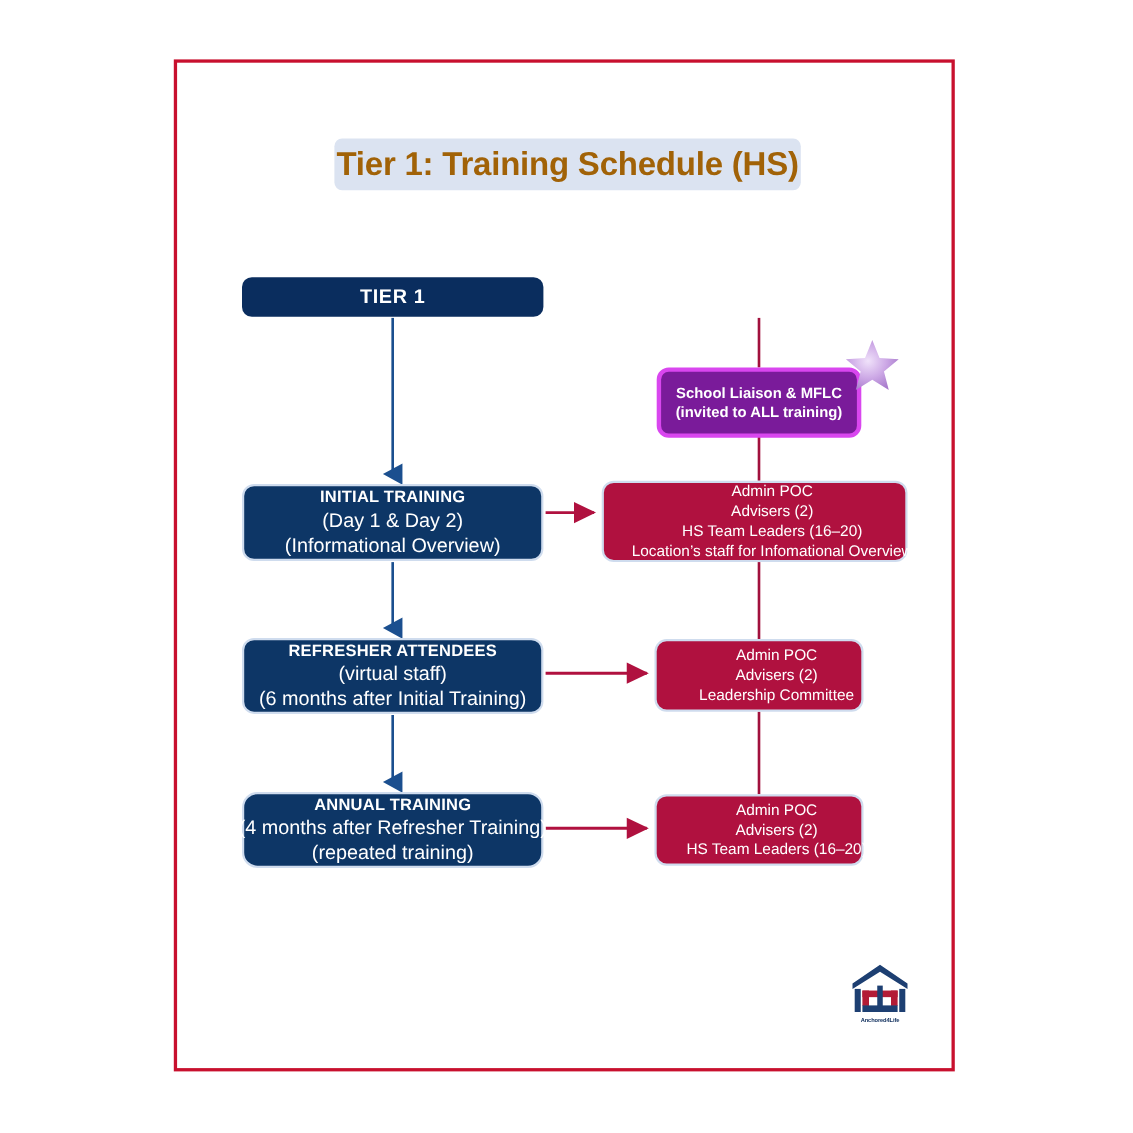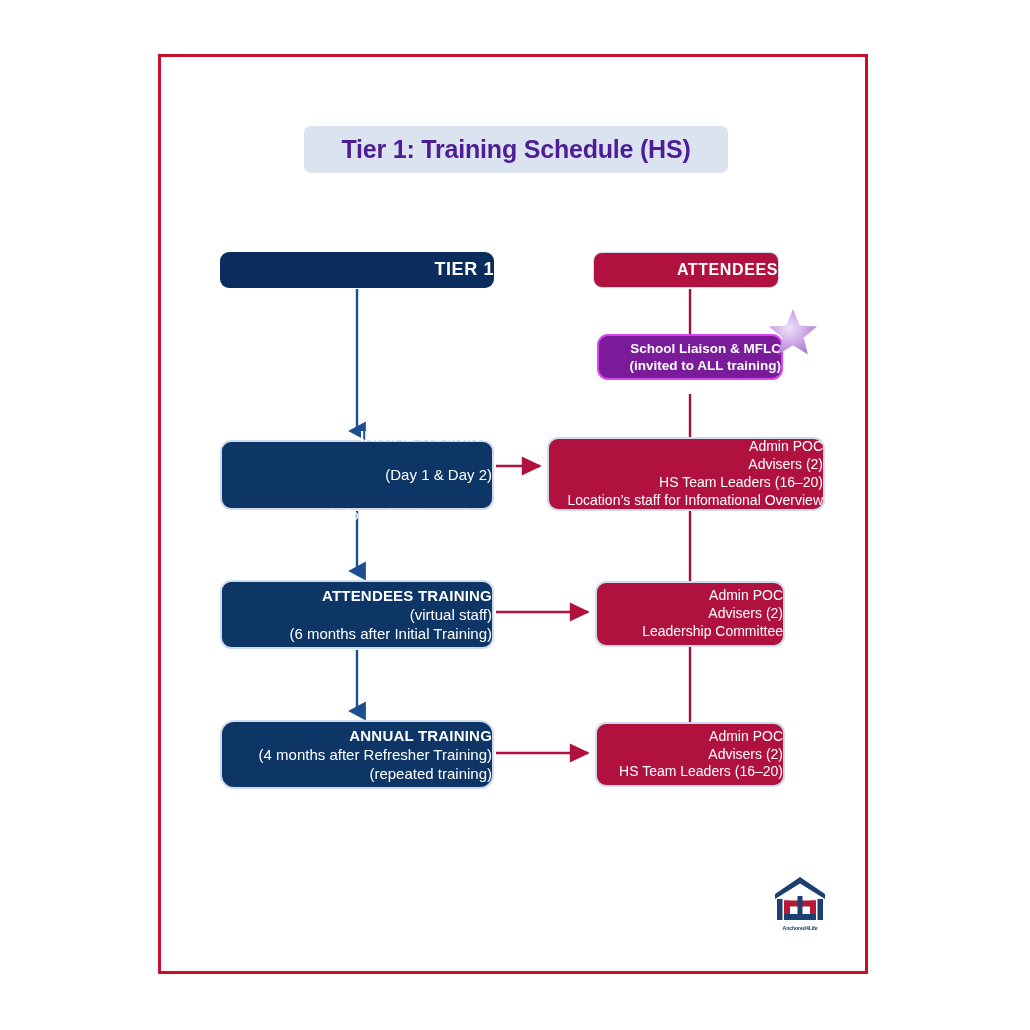--- a/index.html
+++ b/index.html
@@ -37,35 +37,35 @@
     top: 126px;
     width: 424px;
     height: 47px;
     background: #dbe3f1;
     border-radius: 7px;
     display: flex;
     align-items: center;
     justify-content: center;
   }
   #title-pill .title-text {
-    font-size: 25px;
+    font-size: 30px;
     font-weight: bold;
-    color: #4c1d95;
+    color: #a16207;
     letter-spacing: -0.2px;
     white-space: nowrap;
   }
 
   
   .node {
     position: absolute;
     box-sizing: border-box;
     border-radius: 11px;
     display: flex;
     flex-direction: column;
-    align-items: flex-end;
+    align-items: center;
     justify-content: center;
     color: #ffffff;
     text-align: center;
     z-index: 5;
   }
   .node .ln {
     display: block;
     line-height: 1.28;
     white-space: nowrap;
   }
@@ -96,47 +96,47 @@
   }
   #box-attendees .ln { font-size: 16px; font-weight: bold; letter-spacing: 0.6px; }
 
   
   .navy-box {
     background: #0d3666;
     border: 2px solid #cfdcee;
     left: 220px;
     width: 274px;
   }
-  .navy-box .ln { font-size: 15px; }
+  .navy-box .ln { font-size: 18px; }
   .navy-box .ln.hdr { font-size: 15px; }
 
-  #box-initial   { top: 440px; height: 70px; gap: 20px; }
+  #box-initial   { top: 440px; height: 70px; }
   #box-refresher { top: 580px; height: 69px; }
   #box-annual    { top: 720px; height: 69px; border-radius: 14px; }
 
   
   .red-box {
     background: #b0113f;
     border: 2px solid #cfdcee;
     padding-left: 32px;
   }
   .red-box .ln { font-size: 14px; }
 
   #box-att1 { left: 547px; top: 437px; width: 278px; height: 74px; }
   #box-att2 { left: 595px; top: 581px; width: 190px; height: 66px; }
   #box-att3 { left: 595px; top: 722px; width: 190px; height: 65px; }
 
   
   #box-purple {
     left: 597px;
     top: 334px;
     width: 186px;
-    height: 46px;
+    height: 64px;
     background: #7a1b9a;
-    border: 2px solid #d946ef;
+    border: 4px solid #d946ef;
     border-radius: 11px;
   }
   #box-purple .ln { font-size: 13.5px; font-weight: bold; }
 
   
   #star {
     position: absolute;
     left: 766px;
     top: 306px;
     width: 54px;
@@ -212,23 +212,20 @@
       <line x1="496" y1="466" x2="540" y2="466" stroke="#b0113f" stroke-width="2.6" marker-end="url(#redhead)"></line>
       <line x1="496" y1="612" x2="588" y2="612" stroke="#b0113f" stroke-width="2.6" marker-end="url(#redhead)"></line>
       <line x1="496" y1="753" x2="588" y2="753" stroke="#b0113f" stroke-width="2.6" marker-end="url(#redhead)"></line>
     </g>
   </svg>
 
   <div class="node hdr-box" id="box-tier1">
     <span class="ln">TIER 1</span>
   </div>
 
-  <div class="node hdr-box" id="box-attendees">
-    <span class="ln">ATTENDEES</span>
-  </div>
 
   <div class="node" id="box-purple">
     <span class="ln">School Liaison &amp; MFLC</span>
     <span class="ln">(invited to ALL training)</span>
   </div>
 
   <svg id="star" viewBox="0 0 54 54">
     <defs>
       <radialGradient id="stargrad" cx="42%" cy="42%" r="62%">
         <stop offset="0%" stop-color="#f0e2fa"></stop>
@@ -246,21 +243,21 @@
   </div>
 
   <div class="node red-box" id="box-att1">
     <span class="ln">Admin POC</span>
     <span class="ln">Advisers (2)</span>
     <span class="ln">HS Team Leaders (16–20)</span>
     <span class="ln">Location’s staff for Infomational Overview</span>
   </div>
 
   <div class="node navy-box" id="box-refresher">
-    <span class="ln hdr">ATTENDEES TRAINING</span>
+    <span class="ln hdr">REFRESHER ATTENDEES</span>
     <span class="ln">(virtual staff)</span>
     <span class="ln">(6 months after Initial Training)</span>
   </div>
 
   <div class="node red-box" id="box-att2">
     <span class="ln">Admin POC</span>
     <span class="ln">Advisers (2)</span>
     <span class="ln">Leadership Committee</span>
   </div>
 

